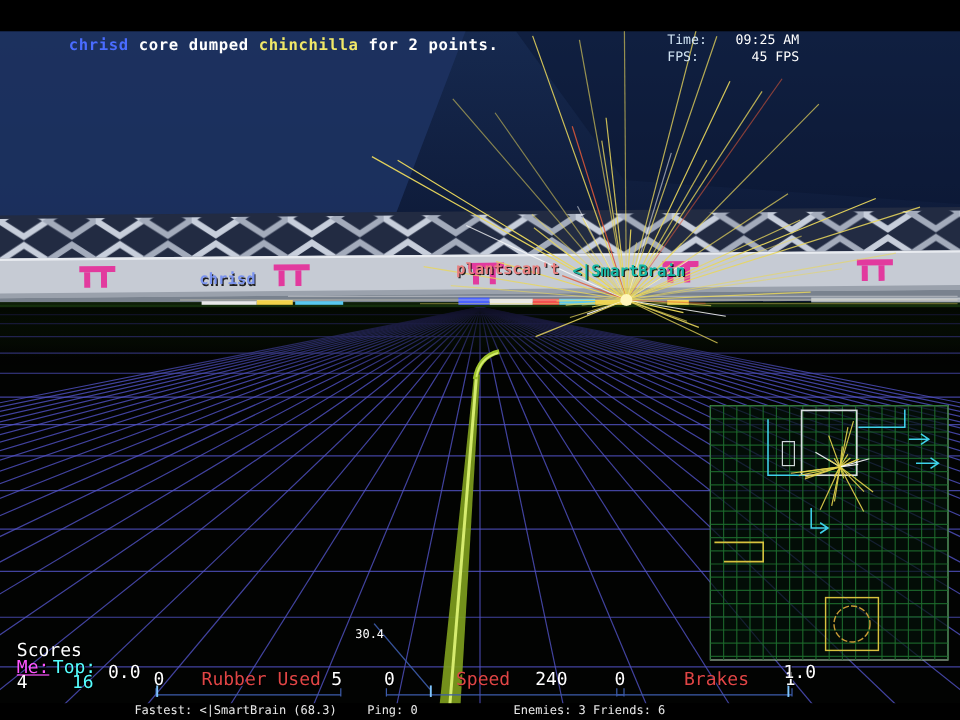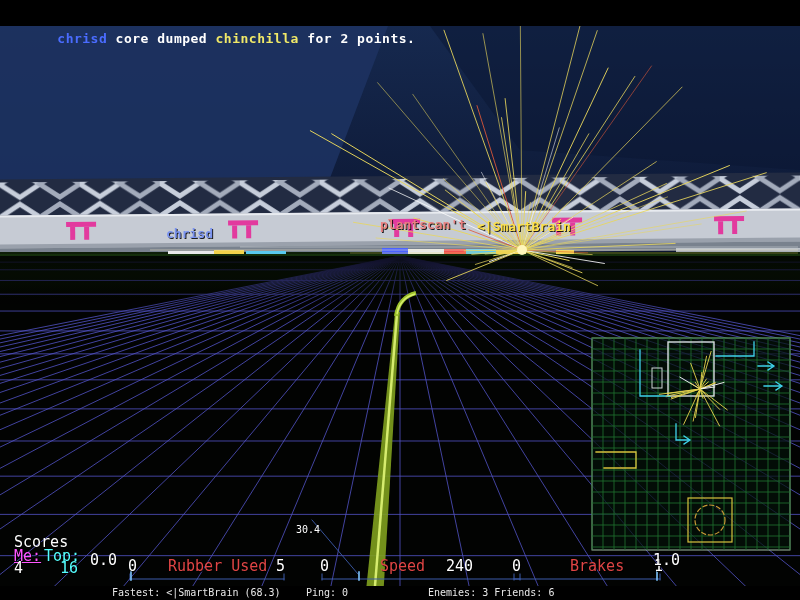--- a/index.html
+++ b/index.html
@@ -335,24 +335,34 @@
       <line x1="131" y1="572" x2="131" y2="580" stroke="#7fc6ff" stroke-width="1.6"></line>
       <line x1="359" y1="572" x2="359" y2="580" stroke="#7fc6ff" stroke-width="1.6"></line>
       <line x1="657" y1="572" x2="657" y2="580" stroke="#7fc6ff" stroke-width="1.6"></line>
     </g>
   </svg>
 
   <div class="msgbar">
     <span style="color: rgb(74, 108, 255);">chrisd</span><span style="color: rgb(255, 255, 255);"> core dumped </span><span style="color: rgb(240, 232, 104);">chinchilla</span><span style="color: rgb(255, 255, 255);"> for 2 points.</span>
   </div>
 
+  <div class="status">
+    <div class="status-row">
+      <span class="status-label">Time:</span>
+      <span class="status-value">09:25 AM</span>
+    </div>
+    <div class="status-row">
+      <span class="status-label">FPS:</span>
+      <span class="status-value">45 FPS</span>
+    </div>
+  </div>
 
   <div class="plabel" style="left: 166px; top: 226px; color: rgb(122, 147, 239);">chrisd</div>
   <div class="plabel" style="left: 380px; top: 217px; color: rgb(232, 128, 128);">plantscan't</div>
-  <div class="plabel" style="left: 477px; top: 219px; color: #fde047;">&lt;|SmartBrain</div>
+  <div class="plabel" style="left: 477px; top: 219px; color: #14b8a6;">&lt;|SmartBrain</div>
 
   <span class="hud t11 white" style="left:14px;top:536px">Scores</span>
   <span class="hud t11 magenta" style="left:14px;top:550px">Me:</span>
   <span class="hud t11 cyan" style="left:44px;top:550px">Top:</span>
   <span class="hud t11 white" style="left:14px;top:562px">4</span>
   <span class="hud t11 cyan" style="left:60px;top:562px">16</span>
   <span class="hud t11 white" style="left:90px;top:554px">0.0</span>
 
   <span class="hud t11 white" style="left:128px;top:560px">0</span>
   <span class="hud t11 red" style="left:168px;top:560px">Rubber Used</span>

